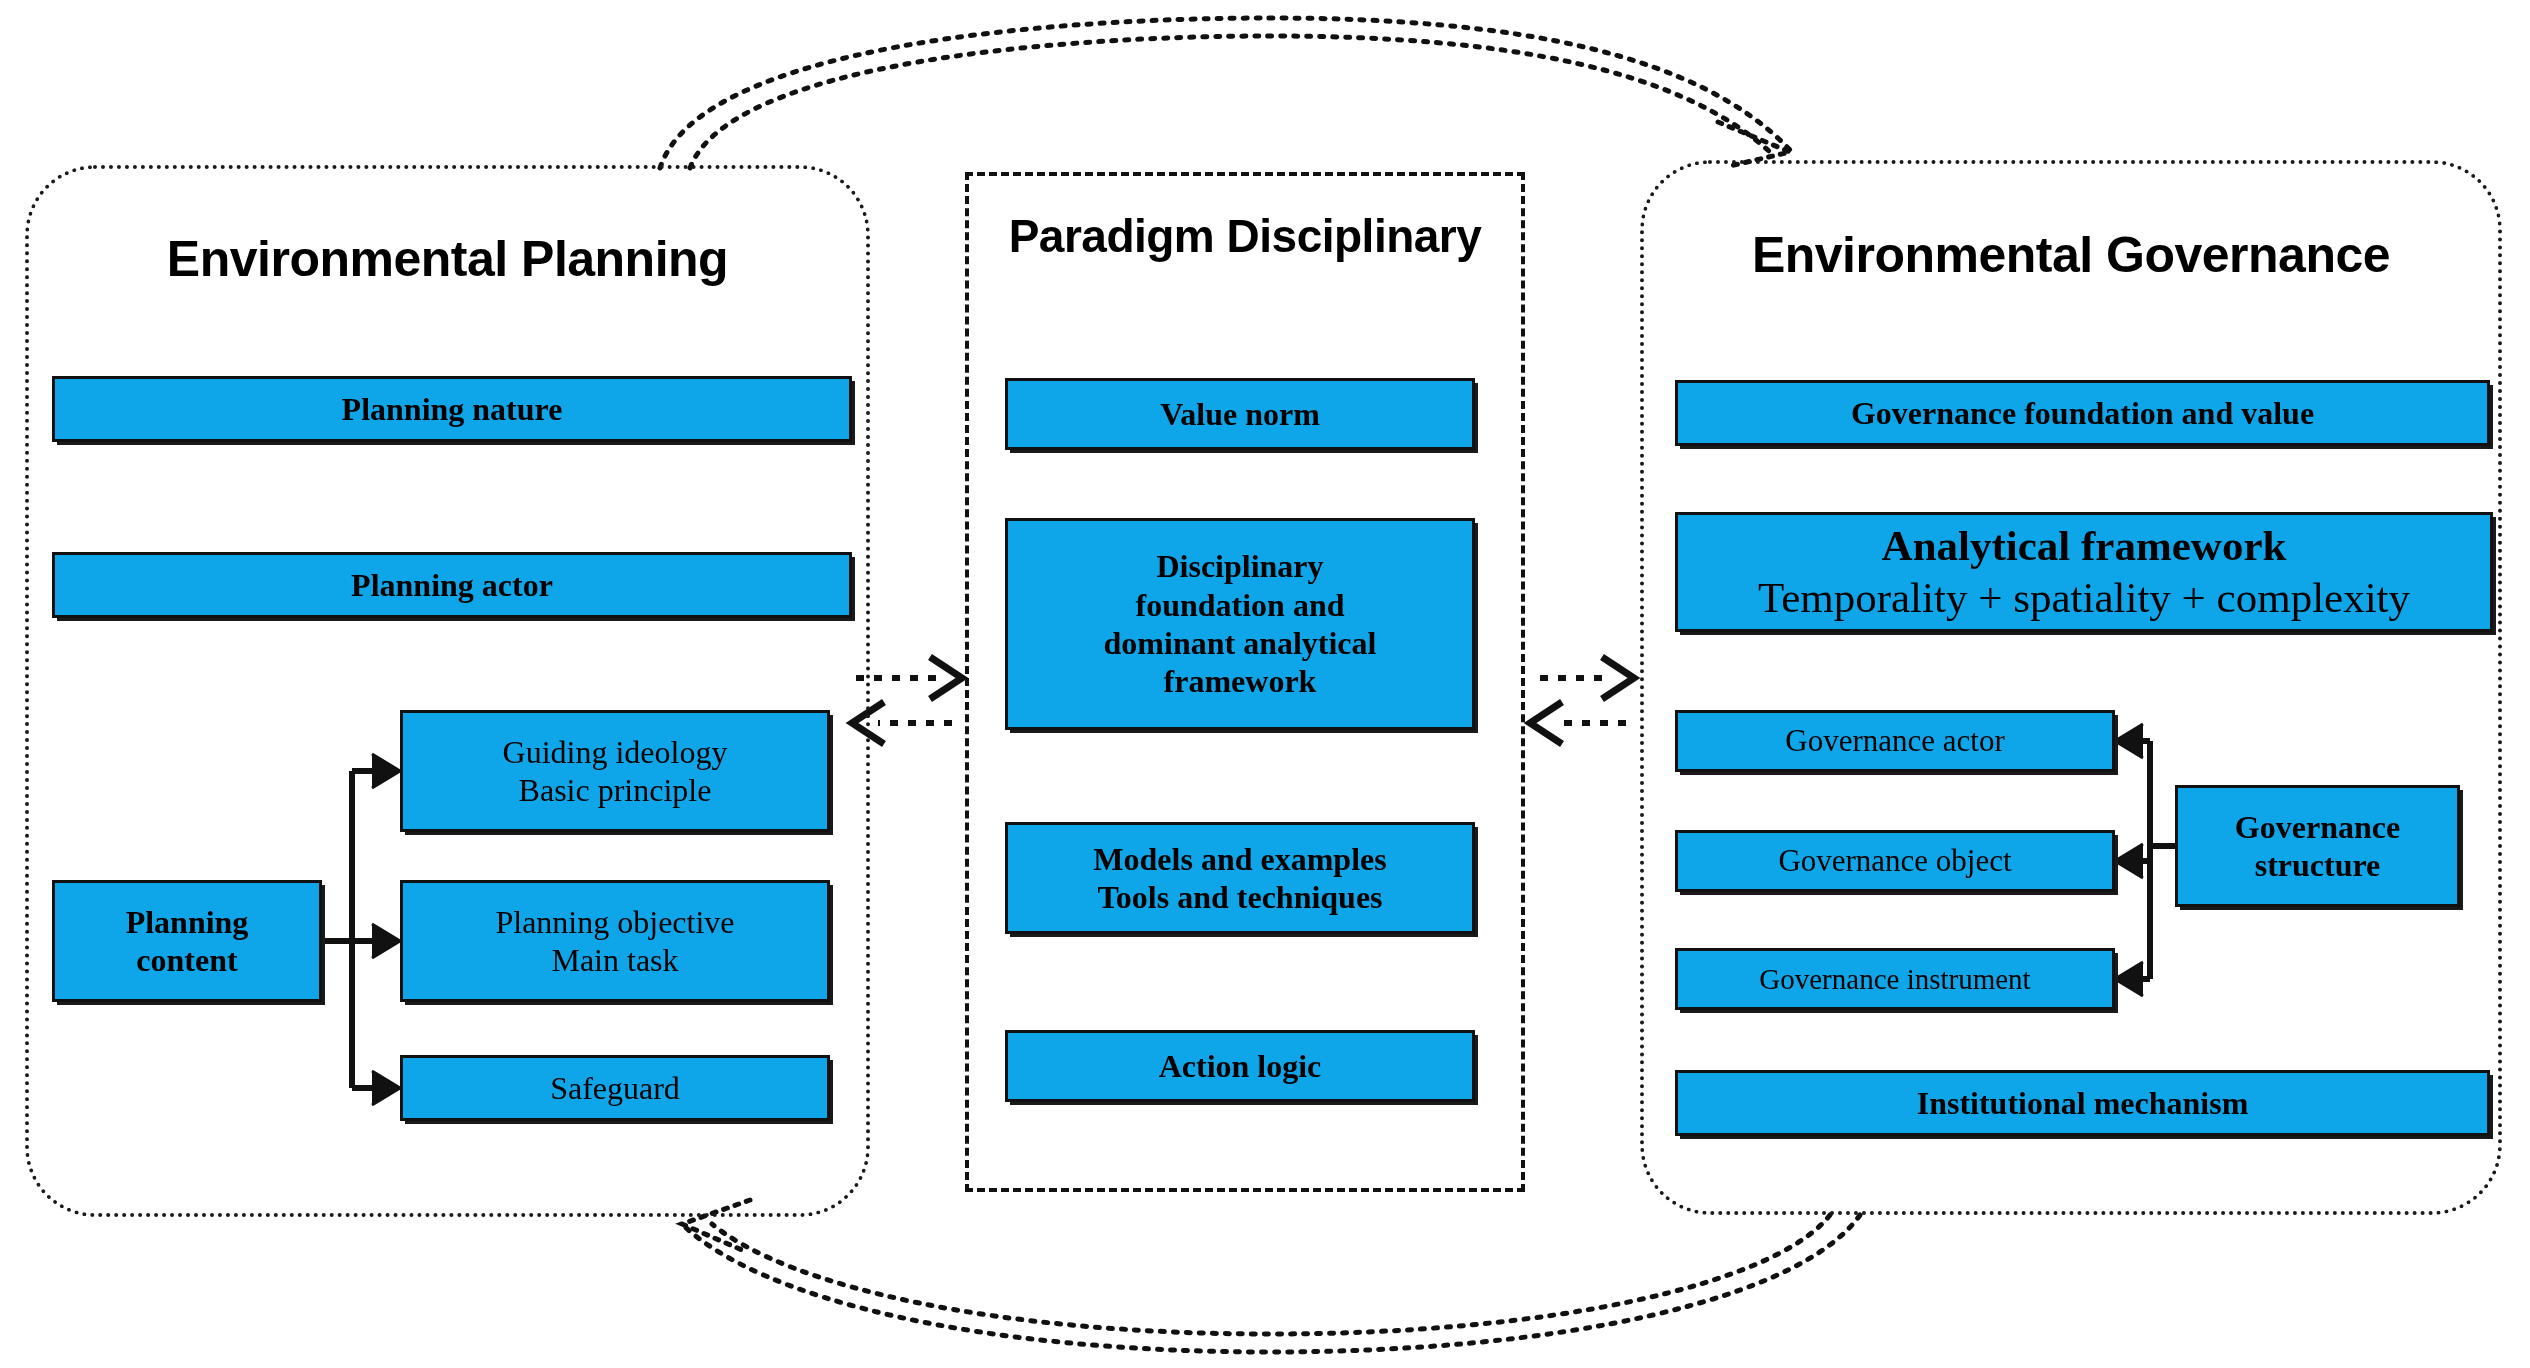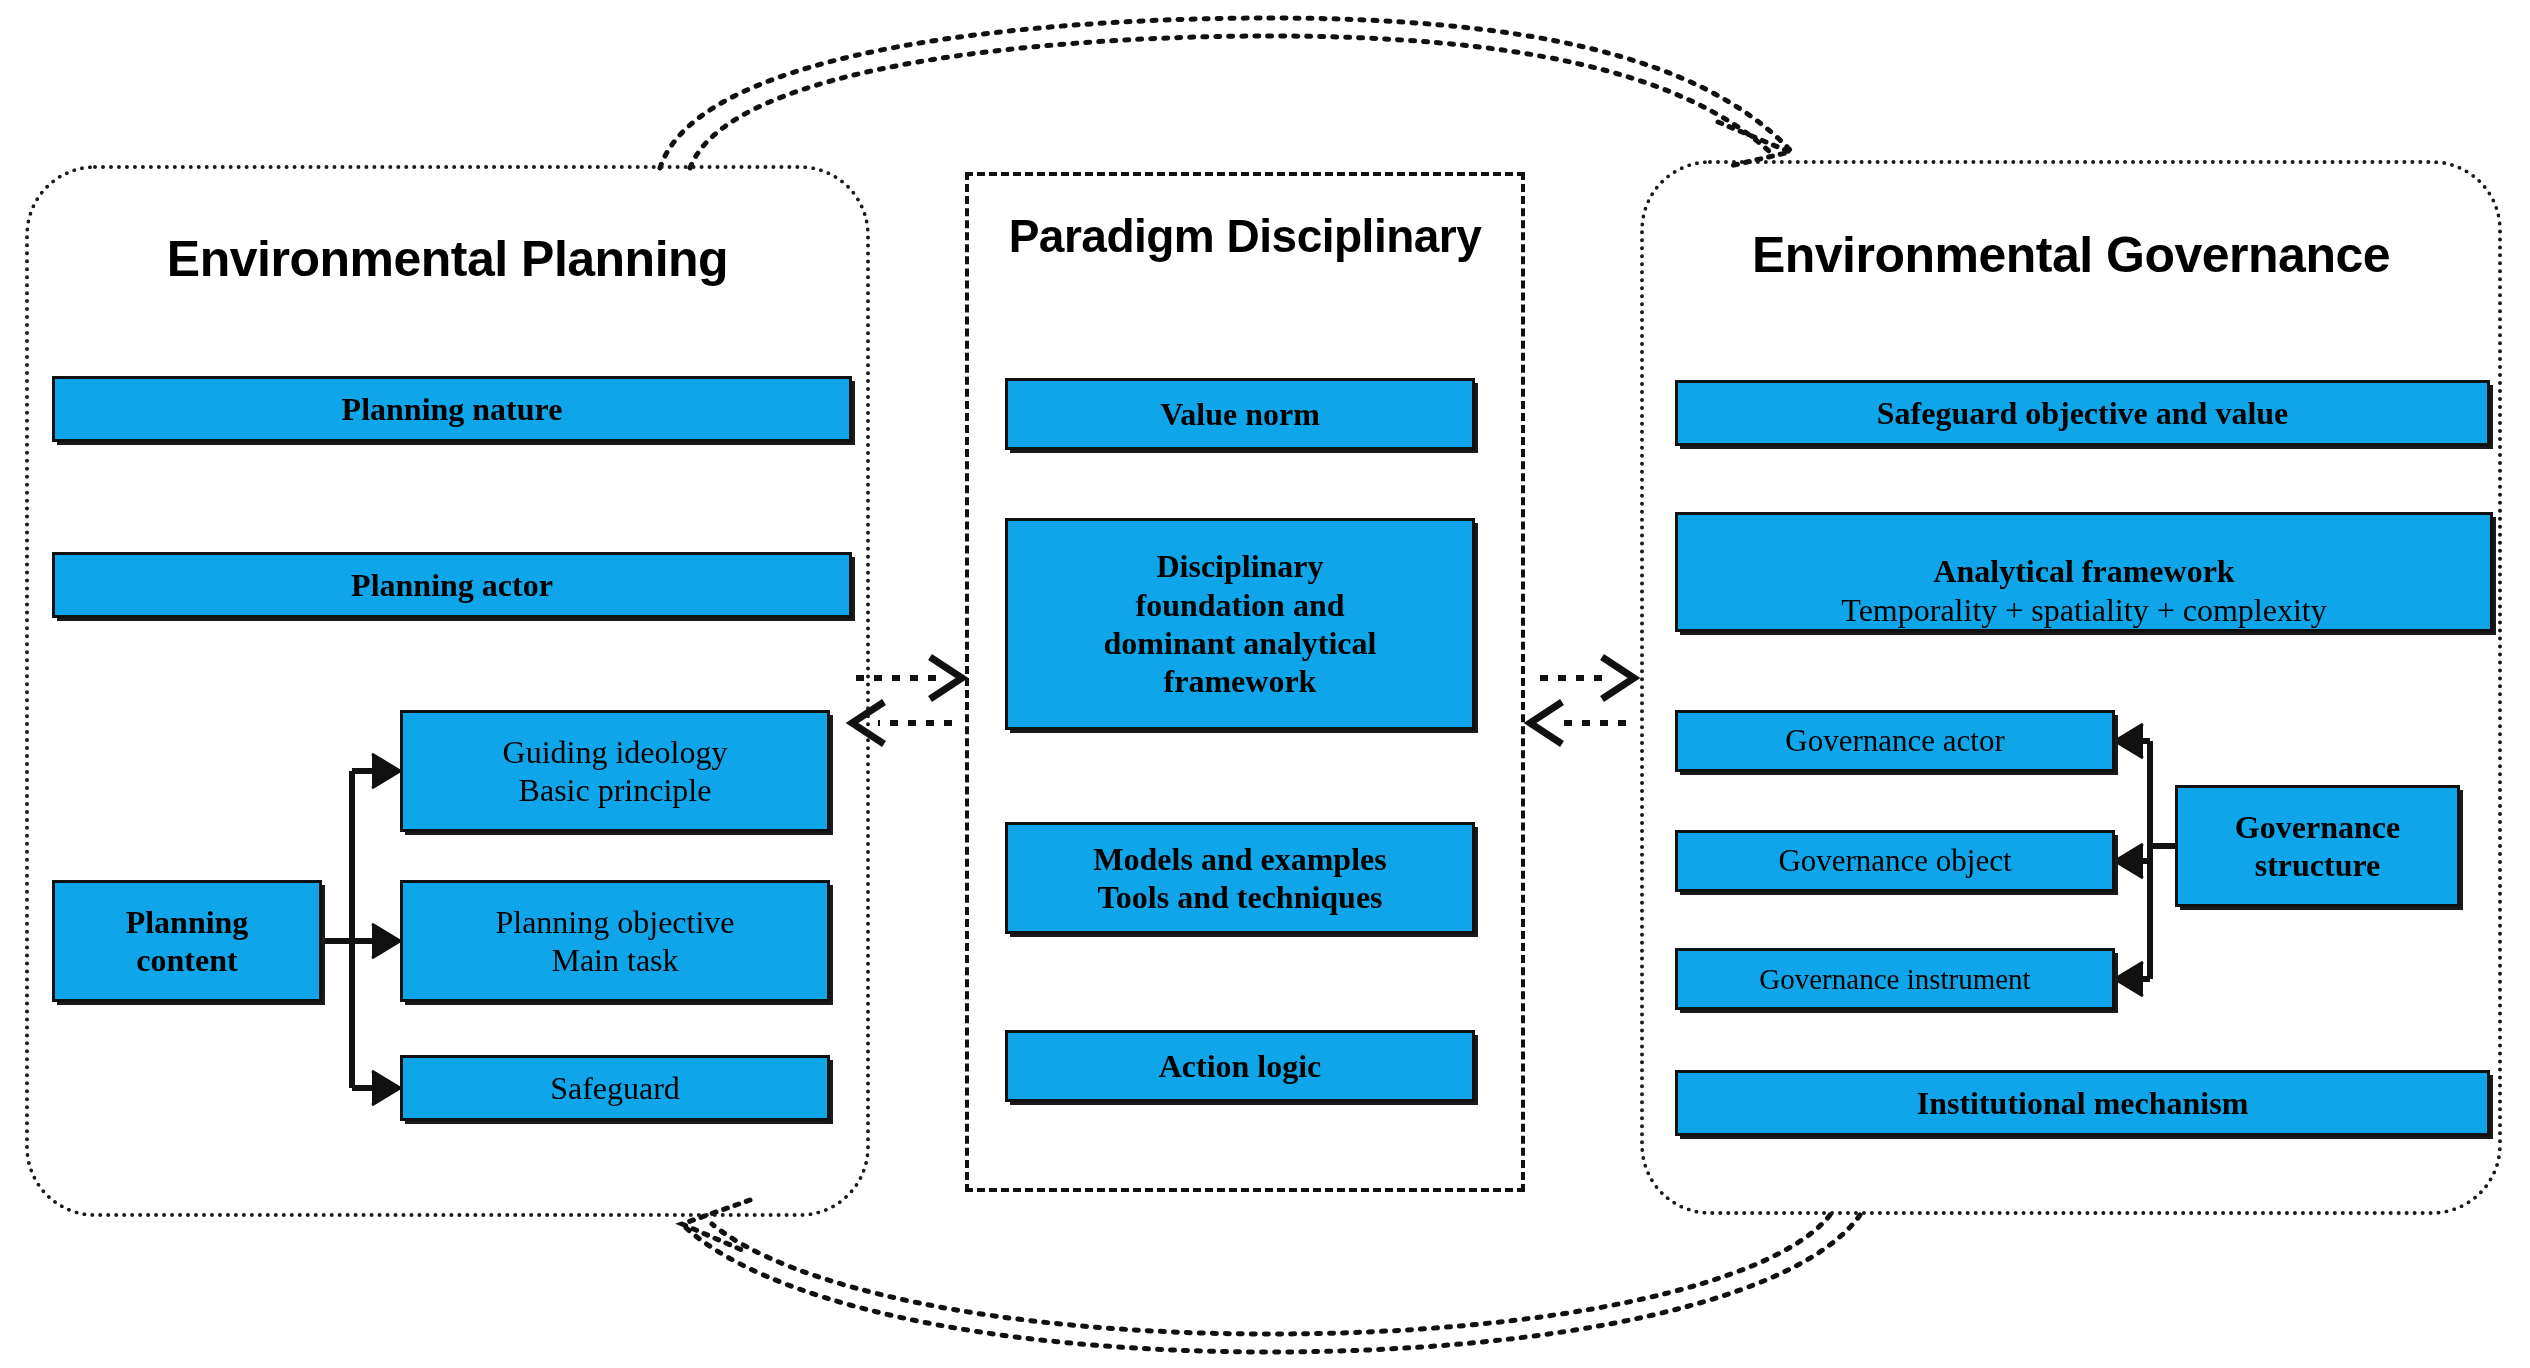--- a/index.html
+++ b/index.html
@@ -43,21 +43,21 @@
   #bx-safeguard         {left:400px;top:1055px; width:430px; height:66px;  font-size:32px;}
 
   
   #bx-value-norm   {left:1005px;top:378px; width:470px;height:72px; font-size:32px;}
   #bx-disciplinary {left:1005px;top:518px; width:470px;height:212px;font-size:32px;}
   #bx-models       {left:1005px;top:822px; width:470px;height:112px;font-size:32px;}
   #bx-action-logic {left:1005px;top:1030px;width:470px;height:72px; font-size:32px;}
 
   
   #bx-gov-objective{left:1675px;top:380px; width:815px;height:66px; font-size:32px;}
-  #bx-analytical   {left:1675px;top:512px; width:818px;height:120px;font-size:32px;align-items:flex-end;}
+  #bx-analytical   {left:1675px;top:512px; width:818px;height:120px;font-size:43px;}
   #bx-gov-actor    {left:1675px;top:710px; width:440px;height:62px; font-size:31px;}
   #bx-gov-object   {left:1675px;top:830px; width:440px;height:62px; font-size:31px;}
   #bx-gov-instr    {left:1675px;top:948px; width:440px;height:62px; font-size:29px;}
   #bx-gov-structure{left:2175px;top:785px; width:285px;height:122px;font-size:32px;}
   #bx-institutional{left:1675px;top:1070px;width:815px;height:66px; font-size:32px;}
 
   .box .line2{display:block;}
 </style>
 </head>
 <body>
@@ -184,21 +184,21 @@
   </div>
 
   <div class="box" id="bx-action-logic">
     <span class="t b">Action logic</span>
   </div>
 
   <div class="panel" id="panel-right"></div>
   <div class="panel-title" id="title-right">Environmental Governance</div>
 
   <div class="box" id="bx-gov-objective">
-    <span class="t b">Safeguard objective and value</span>
+    <span class="t b">Governance foundation and value</span>
   </div>
 
   <div class="box" id="bx-analytical">
     <span class="t">
       <span class="line2 b">Analytical framework</span>
       <span class="line2 n">Temporality + spatiality + complexity</span>
     </span>
   </div>
 
   <div class="box" id="bx-gov-actor">

